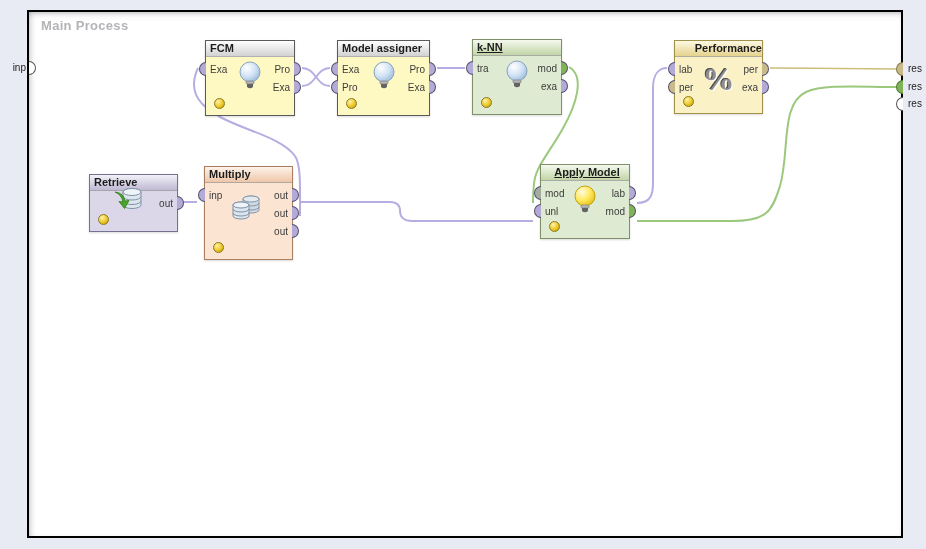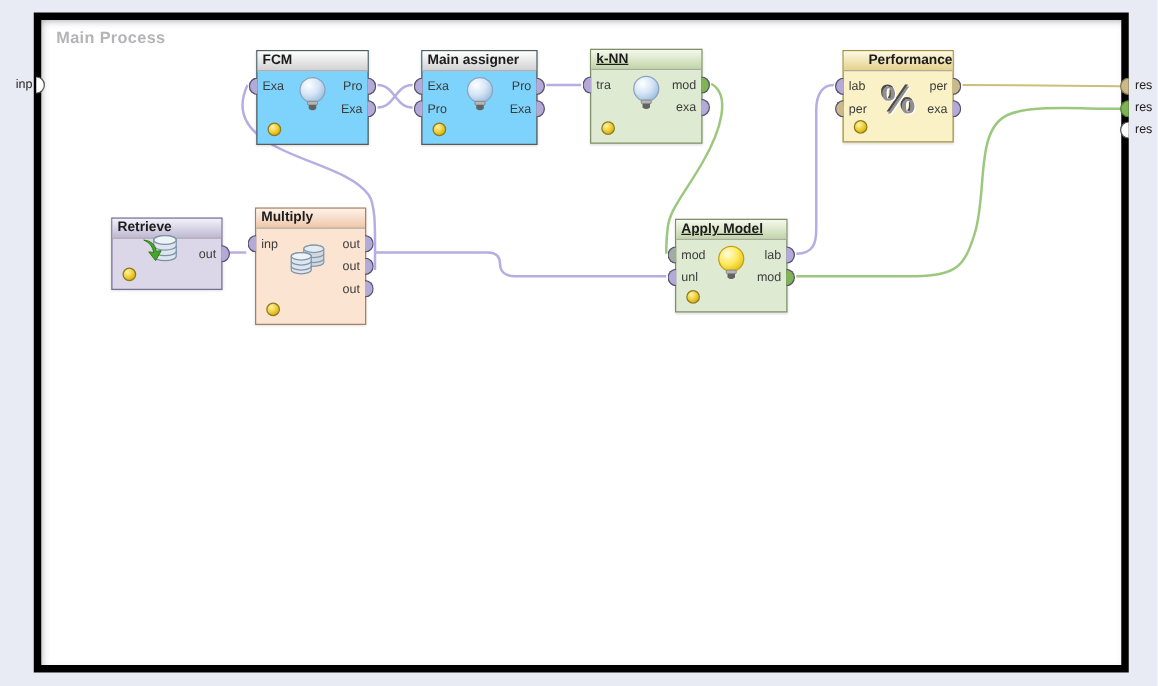--- a/index.html
+++ b/index.html
@@ -7,42 +7,42 @@
     width:926px;height:549px;overflow:hidden;
     background:#e8ebf3;
     font-family:"Liberation Sans","DejaVu Sans",sans-serif;
     position:relative;
   }
   #stage{position:absolute;left:0;top:0;width:926px;height:549px;}
 
   
   .canvas{
     position:absolute;left:27px;top:10px;width:876px;height:528px;
-    box-sizing:border-box;background:#ffffff;border:6px solid #000000;
+    box-sizing:border-box;background:#ffffff;border:2px solid #000000;
     box-shadow:inset 0 5px 7px -5px rgba(90,90,105,.55), inset 5px 0 7px -5px rgba(90,90,105,.45);
   }
   .process-title{
     position:absolute;left:12px;top:6px;
     font-size:13px;font-weight:bold;color:#b4b4b8;letter-spacing:.3px;
   }
 
   svg.wires{position:absolute;left:0;top:0;width:926px;height:549px;pointer-events:none;}
   svg.wires path{pointer-events:stroke;}
 
   
   .node{
     position:absolute;box-sizing:border-box;border:1px solid #666;
     box-shadow:0 1px 2px rgba(0,0,0,.15);
   }
   .node-header{
     height:15px;line-height:15px;font-size:11px;font-weight:bold;color:#1c1c1c;
     padding-left:4px;border-bottom:1px solid rgba(0,0,0,.30);
     white-space:nowrap;overflow:hidden;
   }
-  .theme-white{background:#7dd3fc;border-color:#5a5a5a;}
+  .theme-white{background:#fef9c3;border-color:#5a5a5a;}
   .theme-white .node-header{background:linear-gradient(#ffffff,#d2d2d2);}
   .theme-green{background:#dfead2;border-color:#7f8f68;}
   .theme-green .node-header{background:linear-gradient(#f4f9ed,#c2d5a7);text-decoration:underline;}
   .theme-yellow{background:#faf1c6;border-color:#9f9149;text-align:right;}
   .theme-yellow .node-header{background:linear-gradient(#fdf9e3,#e5d28e);}
   .theme-lavender{background:#dbd7e8;border-color:#767093;margin-left:19px;}
   .theme-lavender .node-header{background:linear-gradient(#f2f1f8,#bfb9d3);}
   .theme-peach{background:#fce4d2;border-color:#a87f60;}
   .theme-peach .node-header{background:linear-gradient(#fdf2e9,#efc7a9);}
 
@@ -143,21 +143,21 @@
           </defs>
           <circle cx="13" cy="12" r="10" fill="url(#gb1)" stroke="#8aa3bd"></circle>
           <rect x="9" y="21" width="8" height="3" rx="1" fill="#b5b5b5" stroke="#808080" stroke-width="0.7"></rect>
           <path d="M10 24 h6 v3 q-3 2.4 -6 0 z" fill="#636363"></path>
         </svg>
     </div>
     <div class="status-dot"></div>
   </div>
 
   <div class="node theme-white" style="left:337px;top:40px;width:93px;height:76px;">
-    <div class="node-header"><span>Main assigner</span></div>
+    <div class="node-header"><span>Model assigner</span></div>
     <div class="port in r1">
         <span class="pdot lavender"></span>
         <span class="plabel">Exa</span>
       </div>
     <div class="port in r2">
         <span class="pdot lavender"></span>
         <span class="plabel">Pro</span>
       </div>
     <div class="port out r1">
         <span class="pdot lavender"></span>
@@ -280,21 +280,21 @@
           <path d="M16 10 a8 3 0 0 0 16 0 M16 14 a8 3 0 0 0 16 0" fill="none" stroke="#7e93a8"></path>
         </g>
         <path d="M6 12 a8 3 0 0 1 16 0 v11 a8 3 0 0 1 -16 0 z" fill="#dde6ee" stroke="#7e93a8"></path>
         <ellipse cx="14" cy="12" rx="8" ry="3" fill="#eef3f8" stroke="#7e93a8"></ellipse>
         <path d="M6 16 a8 3 0 0 0 16 0 M6 20 a8 3 0 0 0 16 0" fill="none" stroke="#7e93a8"></path>
       </svg>
     </div>
     <div class="status-dot"></div>
   </div>
 
-  <div class="node theme-green" style="left:540px;top:175px;width:90px;height:75px;">
+  <div class="node theme-green" style="left:540px;top:164px;width:90px;height:75px;text-align:center;">
     <div class="node-header"><span>Apply Model</span></div>
     <div class="port in r1">
         <span class="pdot gray"></span>
         <span class="plabel">mod</span>
       </div>
     <div class="port in r2">
         <span class="pdot lavender"></span>
         <span class="plabel">unl</span>
       </div>
     <div class="port out r1">

